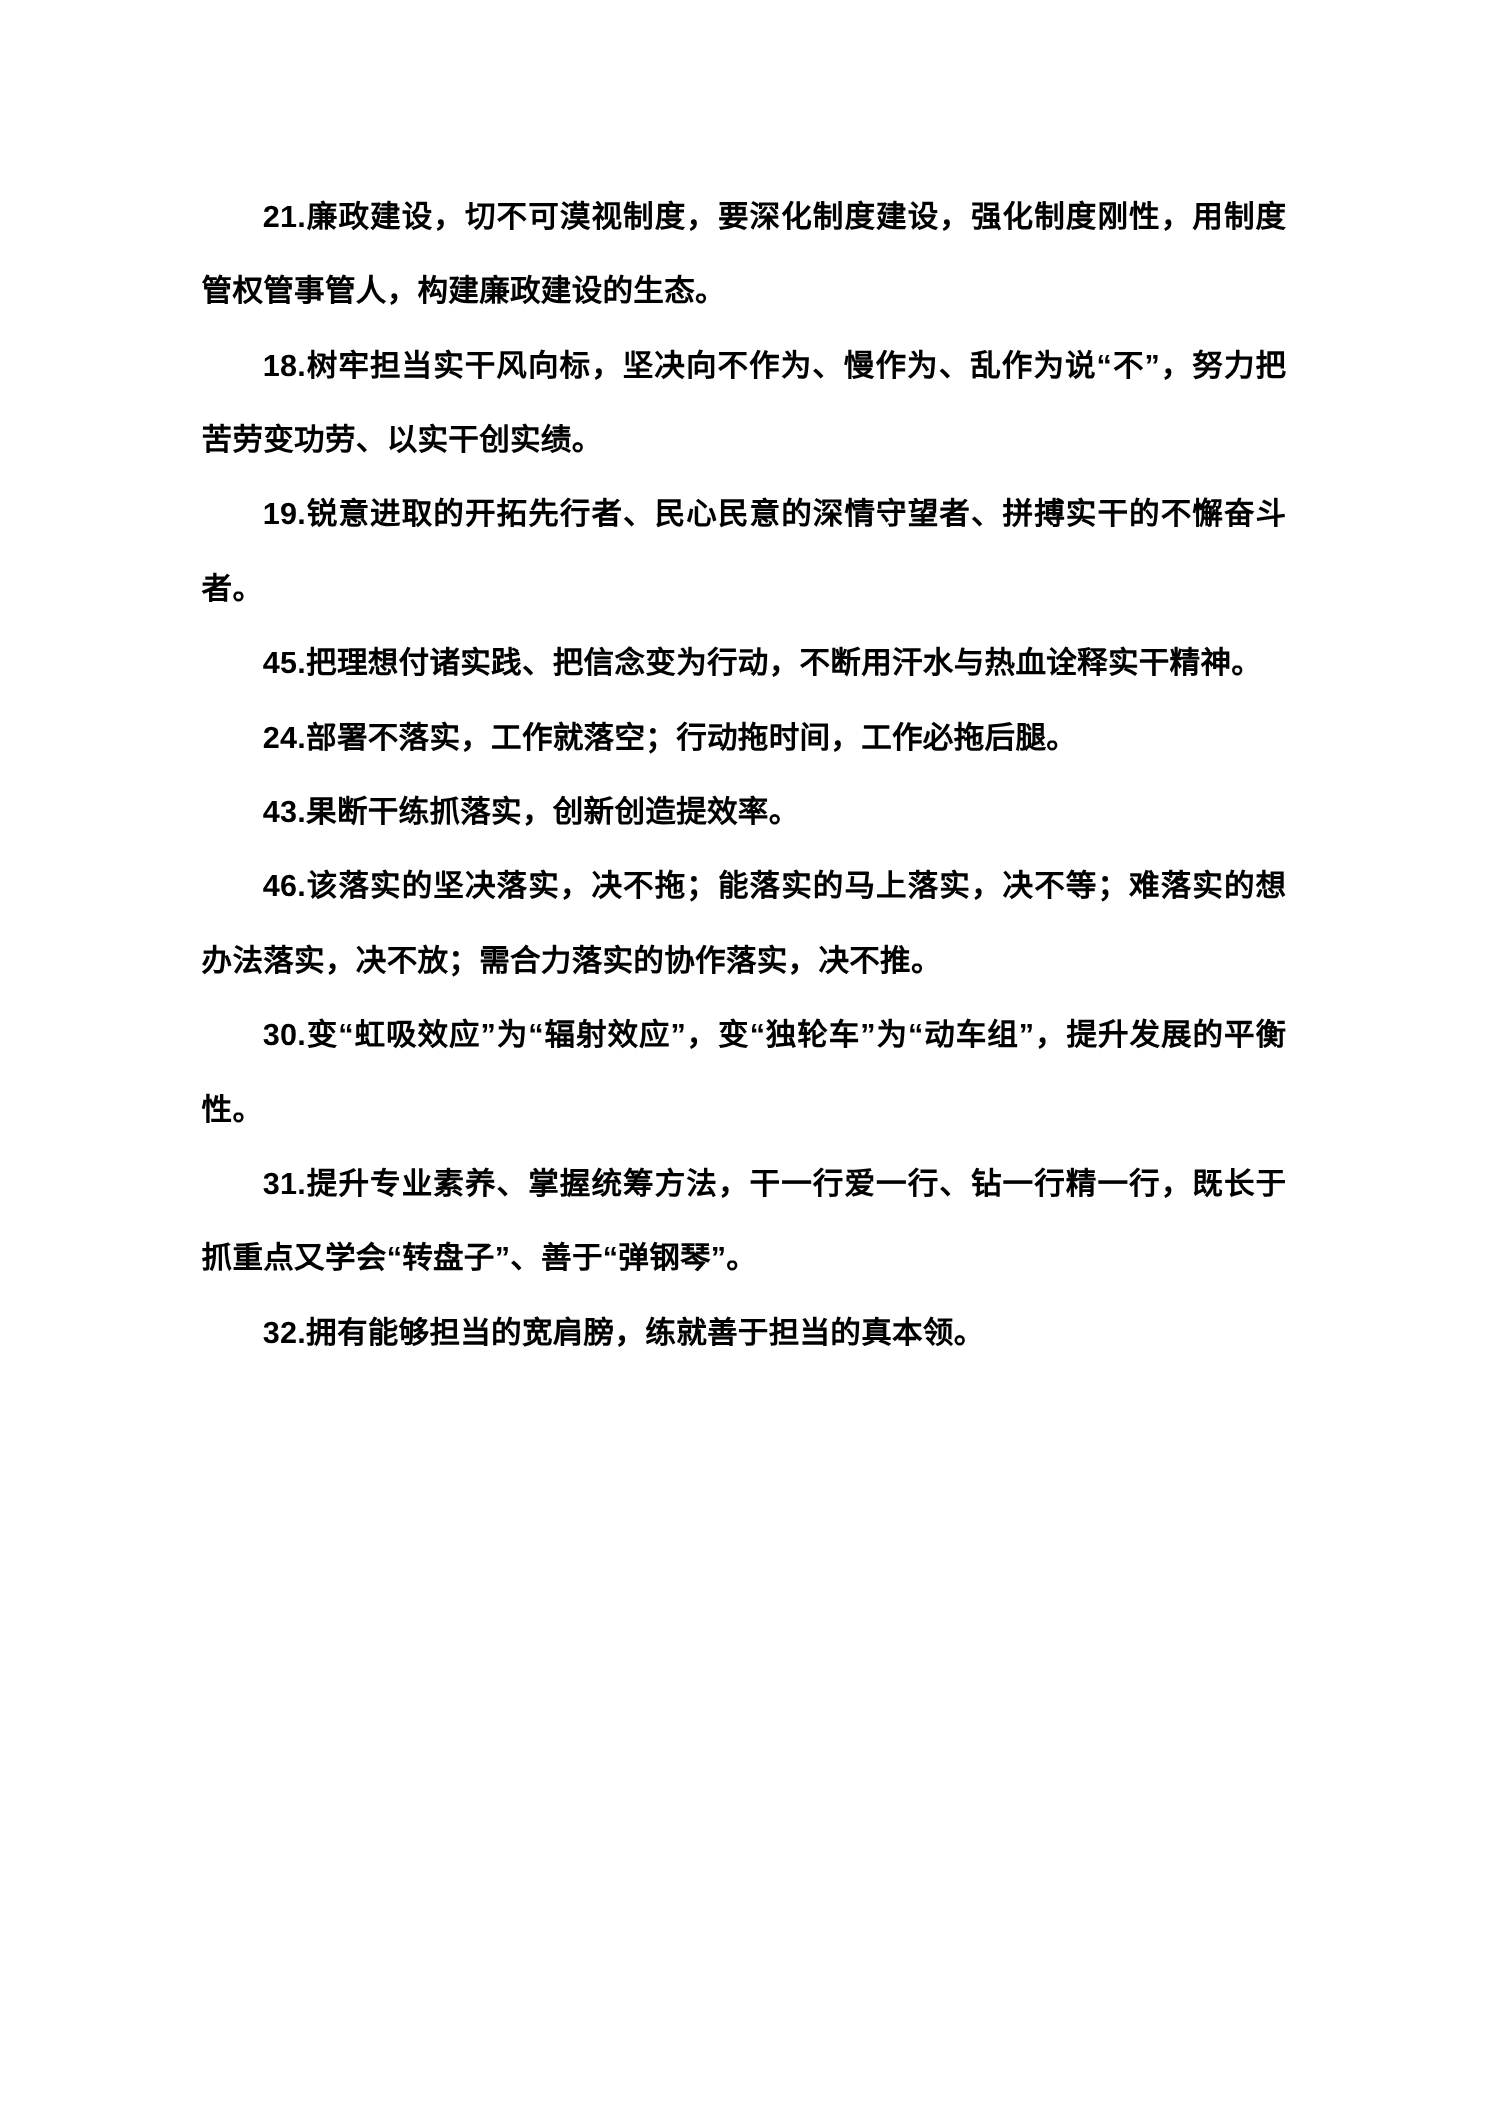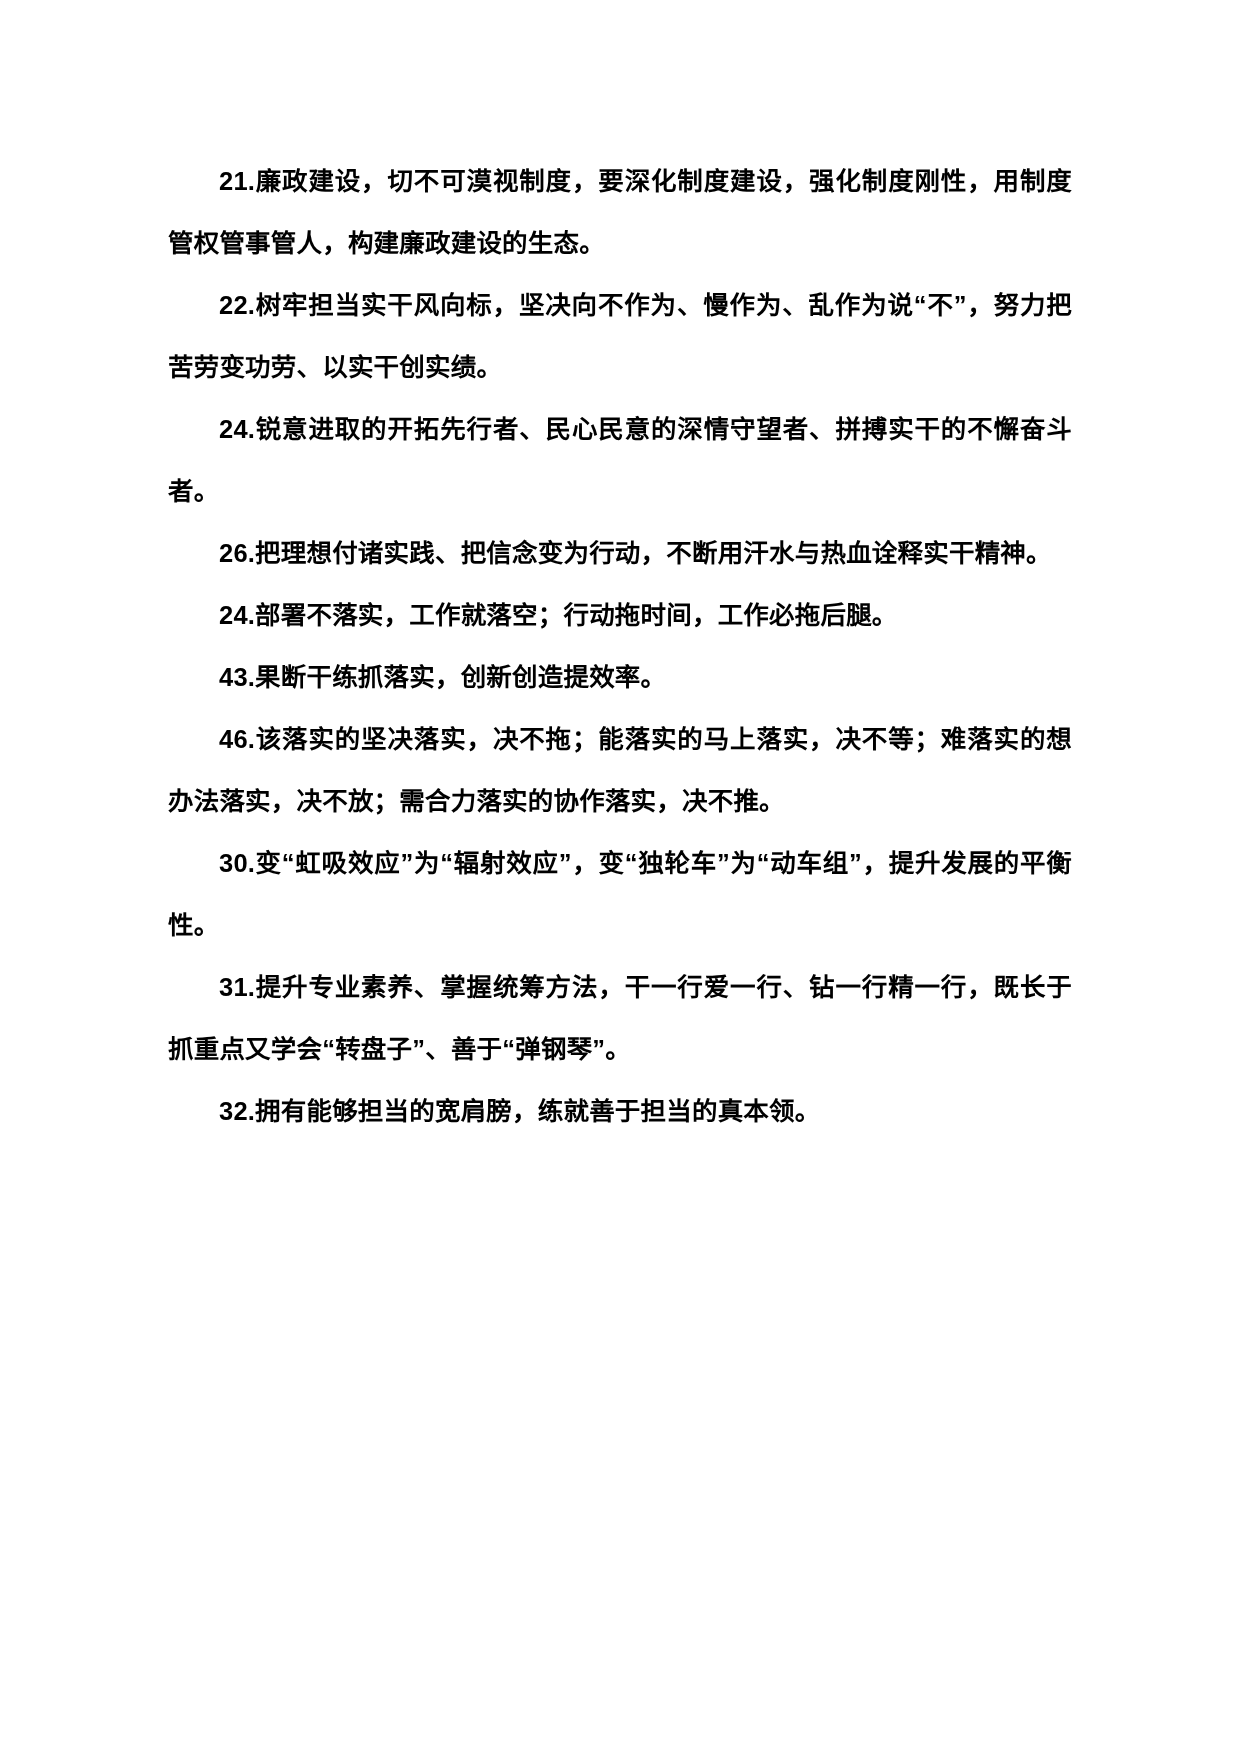--- a/index.html
+++ b/index.html
@@ -36,23 +36,23 @@
     letter-spacing: 0.2px;
     word-break: break-all;
   }
 </style>
 </head>
 <body>
 
 <div class="page">
   <div class="doc-body">
     <p class="para">21.廉政建设，切不可漠视制度，要深化制度建设，强化制度刚性，用制度管权管事管人，构建廉政建设的生态。</p>
-    <p class="para">22.树牢担当实干风向标，坚决向不作为、慢作为、乱作为说“不”，努力把苦劳变功劳、以实干创实绩。</p>
-    <p class="para">24.锐意进取的开拓先行者、民心民意的深情守望者、拼搏实干的不懈奋斗者。</p>
-    <p class="para">26.把理想付诸实践、把信念变为行动，不断用汗水与热血诠释实干精神。</p>
+    <p class="para">18.树牢担当实干风向标，坚决向不作为、慢作为、乱作为说“不”，努力把苦劳变功劳、以实干创实绩。</p>
+    <p class="para">19.锐意进取的开拓先行者、民心民意的深情守望者、拼搏实干的不懈奋斗者。</p>
+    <p class="para">45.把理想付诸实践、把信念变为行动，不断用汗水与热血诠释实干精神。</p>
     <p class="para">24.部署不落实，工作就落空；行动拖时间，工作必拖后腿。</p>
     <p class="para">43.果断干练抓落实，创新创造提效率。</p>
     <p class="para">46.该落实的坚决落实，决不拖；能落实的马上落实，决不等；难落实的想办法落实，决不放；需合力落实的协作落实，决不推。</p>
     <p class="para">30.变“虹吸效应”为“辐射效应”，变“独轮车”为“动车组”，提升发展的平衡性。</p>
     <p class="para">31.提升专业素养、掌握统筹方法，干一行爱一行、钻一行精一行，既长于抓重点又学会“转盘子”、善于“弹钢琴”。</p>
     <p class="para">32.拥有能够担当的宽肩膀，练就善于担当的真本领。</p>
   </div>
 </div>
 
 </body></html>

